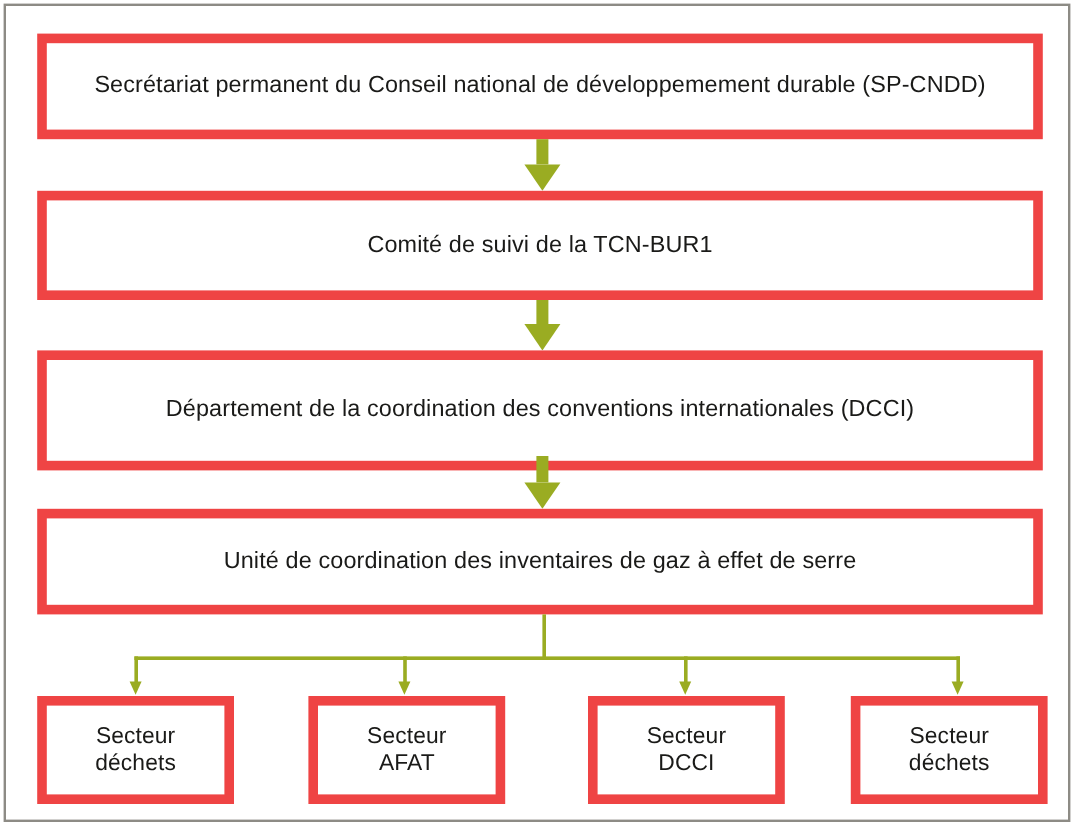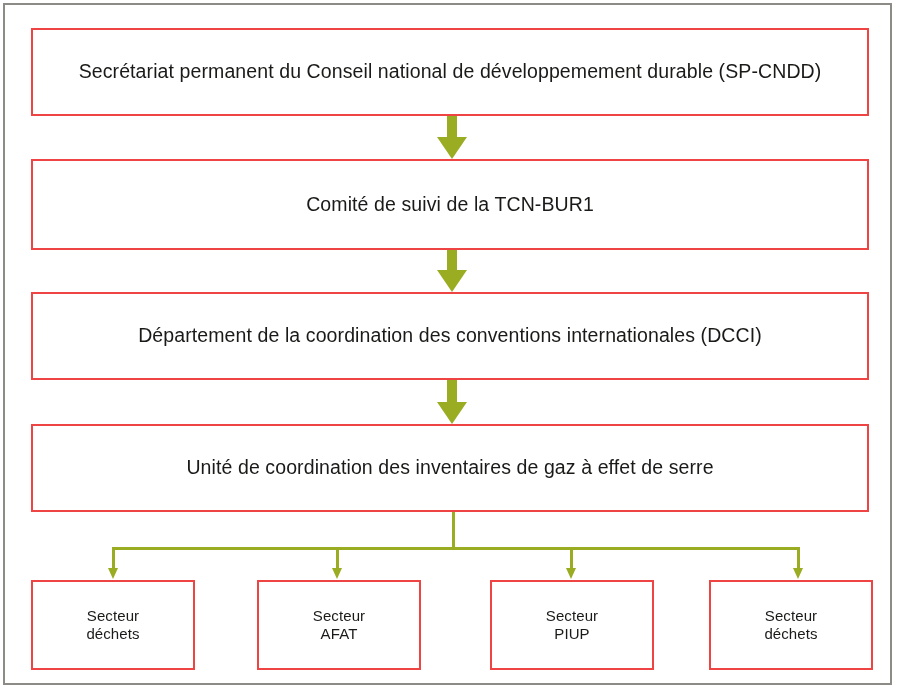--- a/index.html
+++ b/index.html
@@ -31,51 +31,51 @@
     height: 682px;
     border: 2px solid #8d8b85;
     box-sizing: border-box;
     pointer-events: none;
   }
 
   
   .node {
     position: absolute;
     box-sizing: border-box;
-    border: 2px solid #ef4444;
+    border: 8px solid #ef4444;
     background: #ffffff;
     display: flex;
     align-items: center;
     justify-content: center;
     text-align: center;
     color: #1a1a18;
   }
   .node .node-label {
     display: block;
     line-height: 1.22;
     letter-spacing: 0.1px;
     padding: 0 10px;
   }
 
   
   .node.level-box { left: 31px; width: 838px; }
   .node.level-box .node-label { font-size: 19.5px; }
 
   #node-spcndd { top: 28px;  height: 88px; }
   #node-comite { top: 159px; height: 91px; }
-  #node-dcci   { top: 292px; height: 88px; }
+  #node-dcci   { top: 292px; height: 100px; }
   #node-unite  { top: 424px; height: 88px; }
 
   
   .node.sector-box {
     top: 580px;
     height: 90px;
     width: 164px;
   }
-  .node.sector-box .node-label { font-size: 15px; }
+  .node.sector-box .node-label { font-size: 19px; }
 
   #node-secteur-energie { left: 31px;  }
   #node-secteur-piup    { left: 257px; }
   #node-secteur-afat    { left: 490px; }
   #node-secteur-dechets { left: 709px; }
 
   
   .thick-arrow {
     position: absolute;
     left: 437px;
@@ -225,21 +225,21 @@
   <div class="node sector-box" id="node-secteur-piup">
     <span class="node-label">
       <span>Secteur</span><br>
       <span>AFAT</span>
     </span>
   </div>
 
   <div class="node sector-box" id="node-secteur-afat">
     <span class="node-label">
       <span>Secteur</span><br>
-      <span>PIUP</span>
+      <span>DCCI</span>
     </span>
   </div>
 
   <div class="node sector-box" id="node-secteur-dechets">
     <span class="node-label">
       <span>Secteur</span><br>
       <span>déchets</span>
     </span>
   </div>
 

